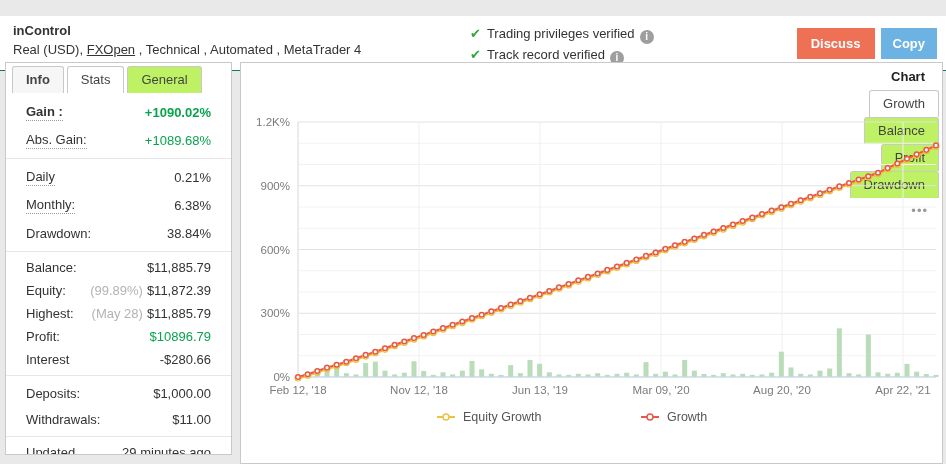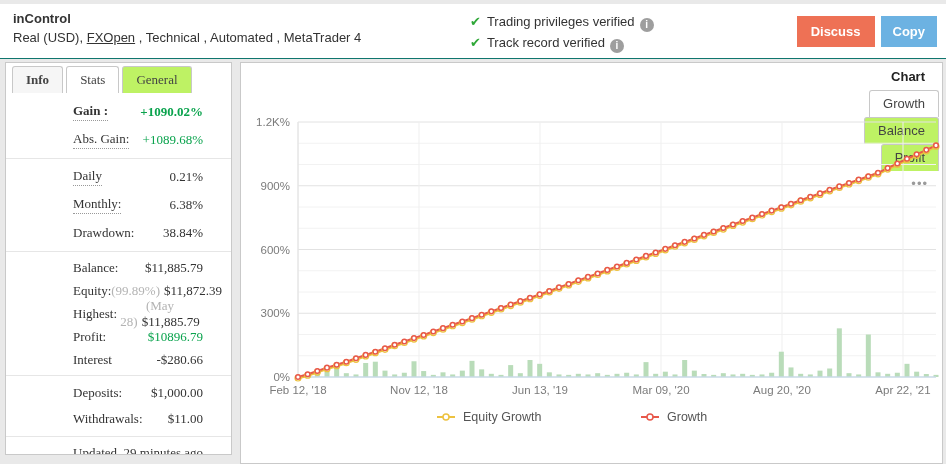--- a/index.html
+++ b/index.html
@@ -1,52 +1,52 @@
 <!DOCTYPE html>
 <html><head>
 <meta charset="utf-8">
 <style>
   html,body{margin:0;padding:0;}
   body{width:946px;height:464px;position:relative;background:#e9e9e9;
        font-family:"Liberation Sans","DejaVu Sans",sans-serif;font-size:13px;color:#333;overflow:hidden;}
 
   
-  .header{position:absolute;left:0;top:4px;right:0;height:54px;background:#fff;border-bottom:1px solid #0f766e;}
+  .header{position:absolute;left:0;top:16px;right:0;height:54px;background:#fff;border-bottom:1px solid #0f766e;}
   .h-title{position:absolute;left:13px;top:7px;font-weight:bold;}
   .h-sub{position:absolute;left:13px;top:26px;color:#333;}
   .h-sub .broker{text-decoration:underline;cursor:pointer;margin-top:42px;}
   .h-verify{position:absolute;left:470px;top:7px;line-height:21px;}
   .check{color:var(--check_green,#2fa838);font-weight:bold;margin-right:6px;}
   .info-i{display:inline-block;width:14px;height:14px;border-radius:50%;background:#9e9e9e;color:#fff;
           font-size:10px;font-weight:bold;text-align:center;line-height:14px;margin-left:5px;vertical-align:-2px;cursor:pointer;}
   .h-buttons{position:absolute;right:9px;top:12px;}
   .btn{display:inline-block;color:#fff;font-weight:bold;font-size:13px;padding:8px 14px;border-radius:0;cursor:pointer;}
   .btn-discuss{background:var(--discuss_button,#ee7155);}
   .btn-copy{background:var(--copy_button,#6cb2e2);margin-left:6px;padding:8px 12px;}
 
   
   .left-panel{position:absolute;left:5px;top:62px;width:227px;height:393px;background:#fff;
-              border:1px solid #c9c9c9;box-sizing:border-box;overflow:hidden;font-family:Liberation Serif, serif;}
+              border:1px solid #c9c9c9;box-sizing:border-box;overflow:hidden;}
   .chart-panel{position:absolute;left:240px;top:62px;width:703px;height:402px;background:#fff;
                border:1px solid #c9c9c9;box-sizing:border-box;overflow:hidden;}
 
   
   .tabs{display:flex;height:30px;align-items:flex-end;background:#fff;}
   .tab{padding:0 13px;line-height:26px;height:26px;background:#bef264;border:1px solid #c8c8c8;border-bottom:none;
        border-radius:3px 3px 0 0;margin-right:3px;color:#444;cursor:pointer;white-space:nowrap;}
   .tab.active{background:#fff;position:relative;z-index:2;}
   .tab.soft{background:#f6f6f6;font-weight:bold;}
   .tab.label-tab{background:#fff;border-color:transparent;font-weight:bold;color:#222;}
   .left-panel .tabs{padding-left:6px;}
   .chart-panel .tabs{padding-left:6px;flex-direction:column;}
   .menu-dots{margin-left:auto;padding:0 14px;color:#9a9a9a;line-height:26px;letter-spacing:1px;cursor:pointer;font-size:13px;}
 
   
   .stats{padding-top:5px;}
-  .srow{display:flex;justify-content:space-between;align-items:center;padding:0 28px;margin-left:39px;}
+  .srow{display:flex;justify-content:space-between;align-items:center;padding:0 20px;}
   .sg1 .srow{height:28px;}
   .sg2 .srow{height:28px;}
   .sg3 .srow{height:23px;}
   .sg4 .srow{height:26px;}
   .sg5 .srow{height:23px;}
   .sdiv{border-top:1px solid #e6e6e6;margin:4px 0;}
   .lbl{color:#333;}
   .bold{font-weight:bold;}
   .dotted{border-bottom:1px dotted #999;padding-bottom:1px;cursor:help;}
   .val{text-align:center;}
@@ -155,20 +155,21 @@
     </div>
   </div>
 </div>
 
 <div class="chart-panel">
   <div class="tabs">
     <span class="tab label-tab">Chart</span>
     <span class="tab active">Growth</span>
     <span class="tab">Balance</span>
     <span class="tab">Profit</span>
+    <span class="tab">Drawdown</span>
     <span class="menu-dots">•••</span>
   </div>
   <svg id="growth-chart" width="701" height="370">
       <line x1="57" x2="695" y1="261.75" y2="261.75" stroke="#f2f2f2"></line>
       <line x1="57" x2="695" y1="240.5" y2="240.5" stroke="#f2f2f2"></line>
       <line x1="57" x2="695" y1="198" y2="198" stroke="#f2f2f2"></line>
       <line x1="57" x2="695" y1="176.75" y2="176.75" stroke="#f2f2f2"></line>
       <line x1="57" x2="695" y1="134.25" y2="134.25" stroke="#f2f2f2"></line>
       <line x1="57" x2="695" y1="113" y2="113" stroke="#f2f2f2"></line>
       <line x1="57" x2="695" y1="70.5" y2="70.5" stroke="#f2f2f2"></line>

